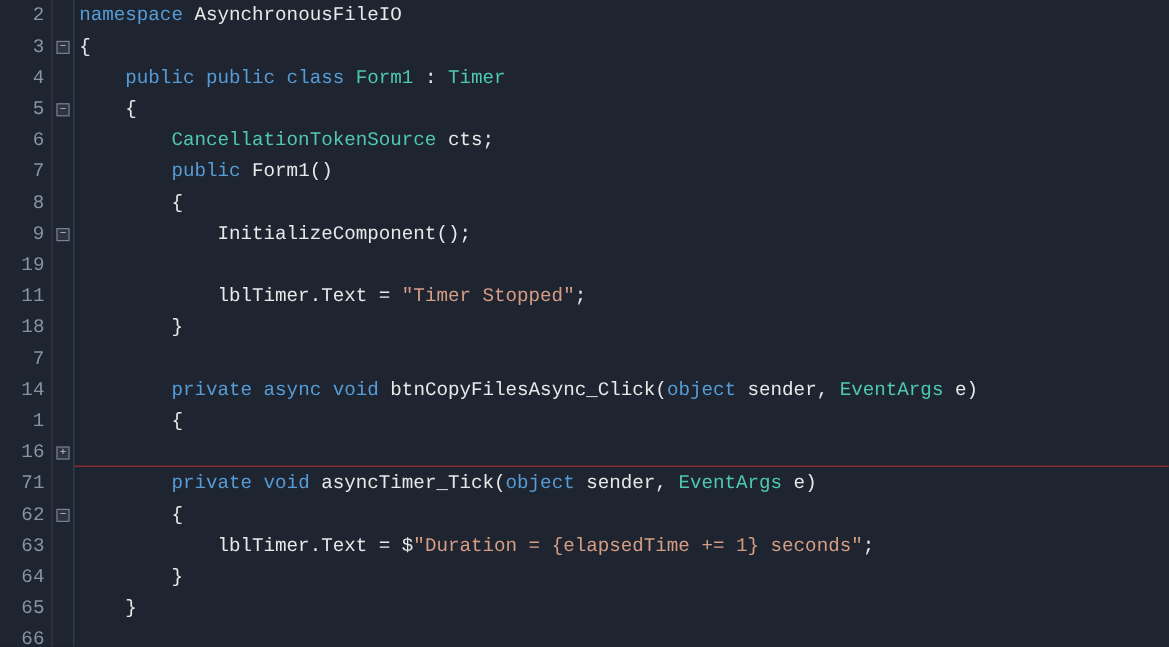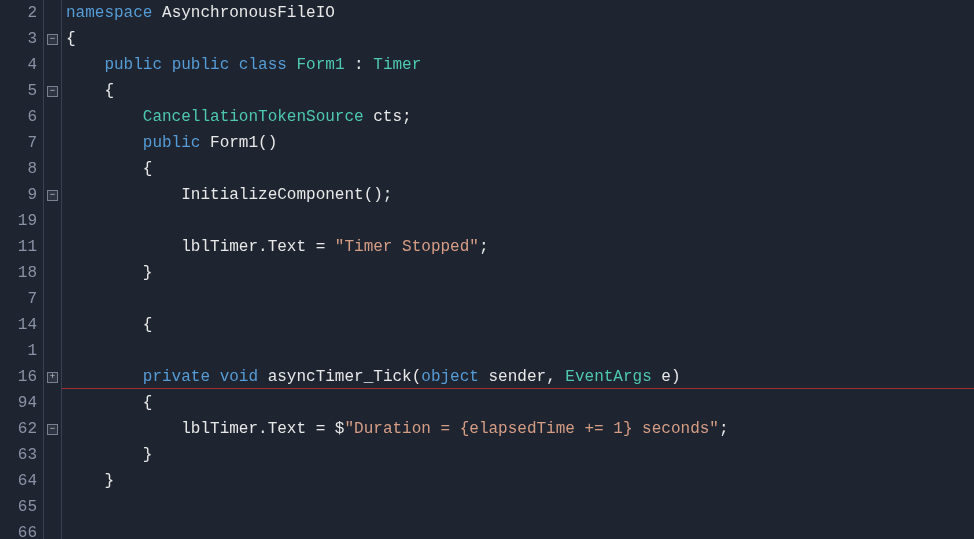--- a/index.html
+++ b/index.html
@@ -84,21 +84,21 @@
     <div class="line-row">7</div>
     <div class="line-row">8</div>
     <div class="line-row">9</div>
     <div class="line-row">19</div>
     <div class="line-row">11</div>
     <div class="line-row">18</div>
     <div class="line-row">7</div>
     <div class="line-row">14</div>
     <div class="line-row">1</div>
     <div class="line-row">16</div>
-    <div class="line-row">94</div>
+    <div class="line-row">71</div>
     <div class="line-row">62</div>
     <div class="line-row">63</div>
     <div class="line-row">64</div>
     <div class="line-row">65</div>
     <div class="line-row">66</div>
 
   </div>
 
   <div class="fold-col">
     <div class="fold" style="top:34px">−</div>
@@ -116,20 +116,21 @@
     <pre class="line-row">    <span class="kw">public</span> <span class="kw">public</span> <span class="kw">class</span> <span class="type">Form1</span> <span class="punct">:</span> <span class="type">Timer</span></pre>
     <pre class="line-row">    <span class="punct">{</span></pre>
     <pre class="line-row">        <span class="type">CancellationTokenSource</span> <span class="ident">cts</span><span class="punct">;</span></pre>
     <pre class="line-row">        <span class="kw">public</span> <span class="ident">Form1</span><span class="punct">()</span></pre>
     <pre class="line-row">        <span class="punct">{</span></pre>
     <pre class="line-row">            <span class="ident">InitializeComponent</span><span class="punct">();</span></pre>
     <pre class="line-row"><span></span></pre>
     <pre class="line-row">            <span class="ident">lblTimer</span><span class="punct">.</span><span class="ident">Text</span><span class="punct"> = </span><span class="str">"Timer Stopped"</span><span class="punct">;</span></pre>
     <pre class="line-row">        <span class="punct">}</span></pre>
     <pre class="line-row"><span></span></pre>
+    <pre class="line-row">        <span class="kw">private</span> <span class="kw">async</span> <span class="kw">void</span> <span class="ident">btnCopyFilesAsync_Click</span><span class="punct">(</span><span class="kw">object</span><span class="ident"> sender</span><span class="punct">, </span><span class="type">EventArgs</span><span class="ident"> e</span><span class="punct">)</span></pre>
     <pre class="line-row">        <span class="punct">{</span></pre>
     <pre class="line-row"><span></span></pre>
     <pre class="line-row">        <span class="kw">private</span> <span class="kw">void</span> <span class="ident">asyncTimer_Tick</span><span class="punct">(</span><span class="kw">object</span><span class="ident"> sender</span><span class="punct">, </span><span class="type">EventArgs</span><span class="ident"> e</span><span class="punct">)</span></pre>
     <pre class="line-row">        <span class="punct">{</span></pre>
     <pre class="line-row">            <span class="ident">lblTimer</span><span class="punct">.</span><span class="ident">Text</span><span class="punct"> = </span><span class="ident">$</span><span class="str">"Duration = {elapsedTime += 1} seconds"</span><span class="punct">;</span></pre>
     <pre class="line-row">        <span class="punct">}</span></pre>
     <pre class="line-row">    <span class="punct">}</span></pre>
 
   </div>
 </div>

